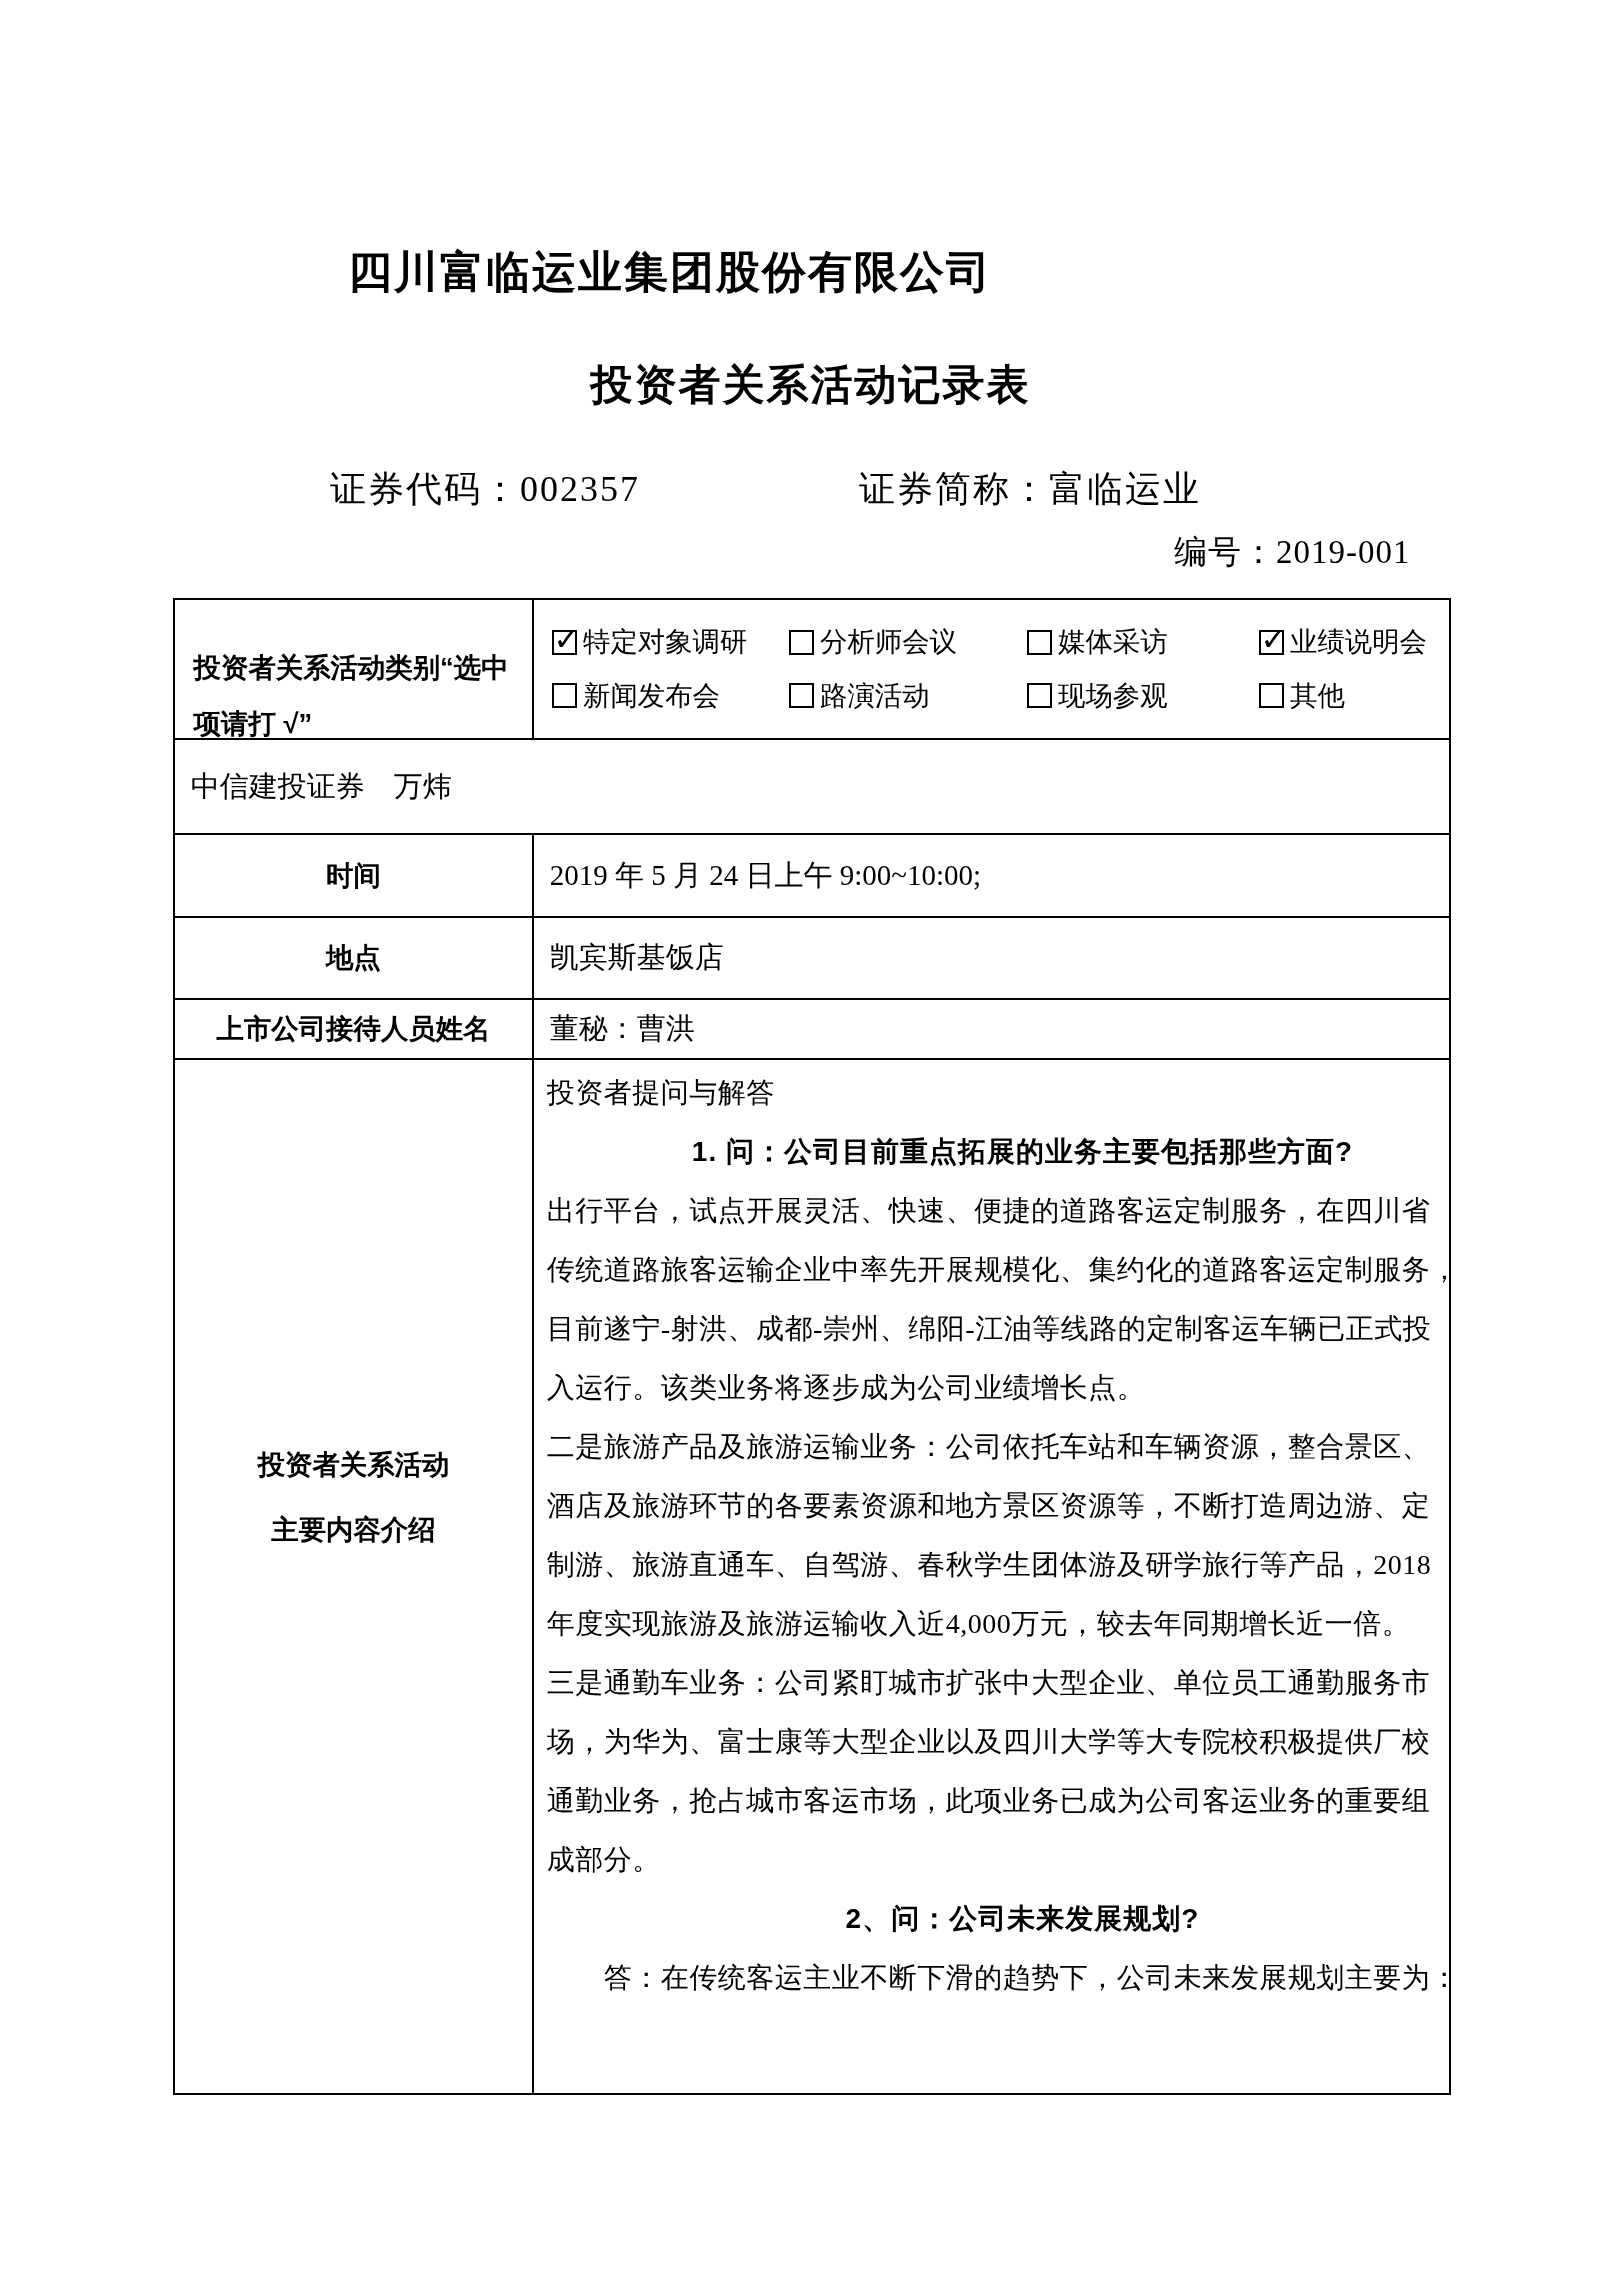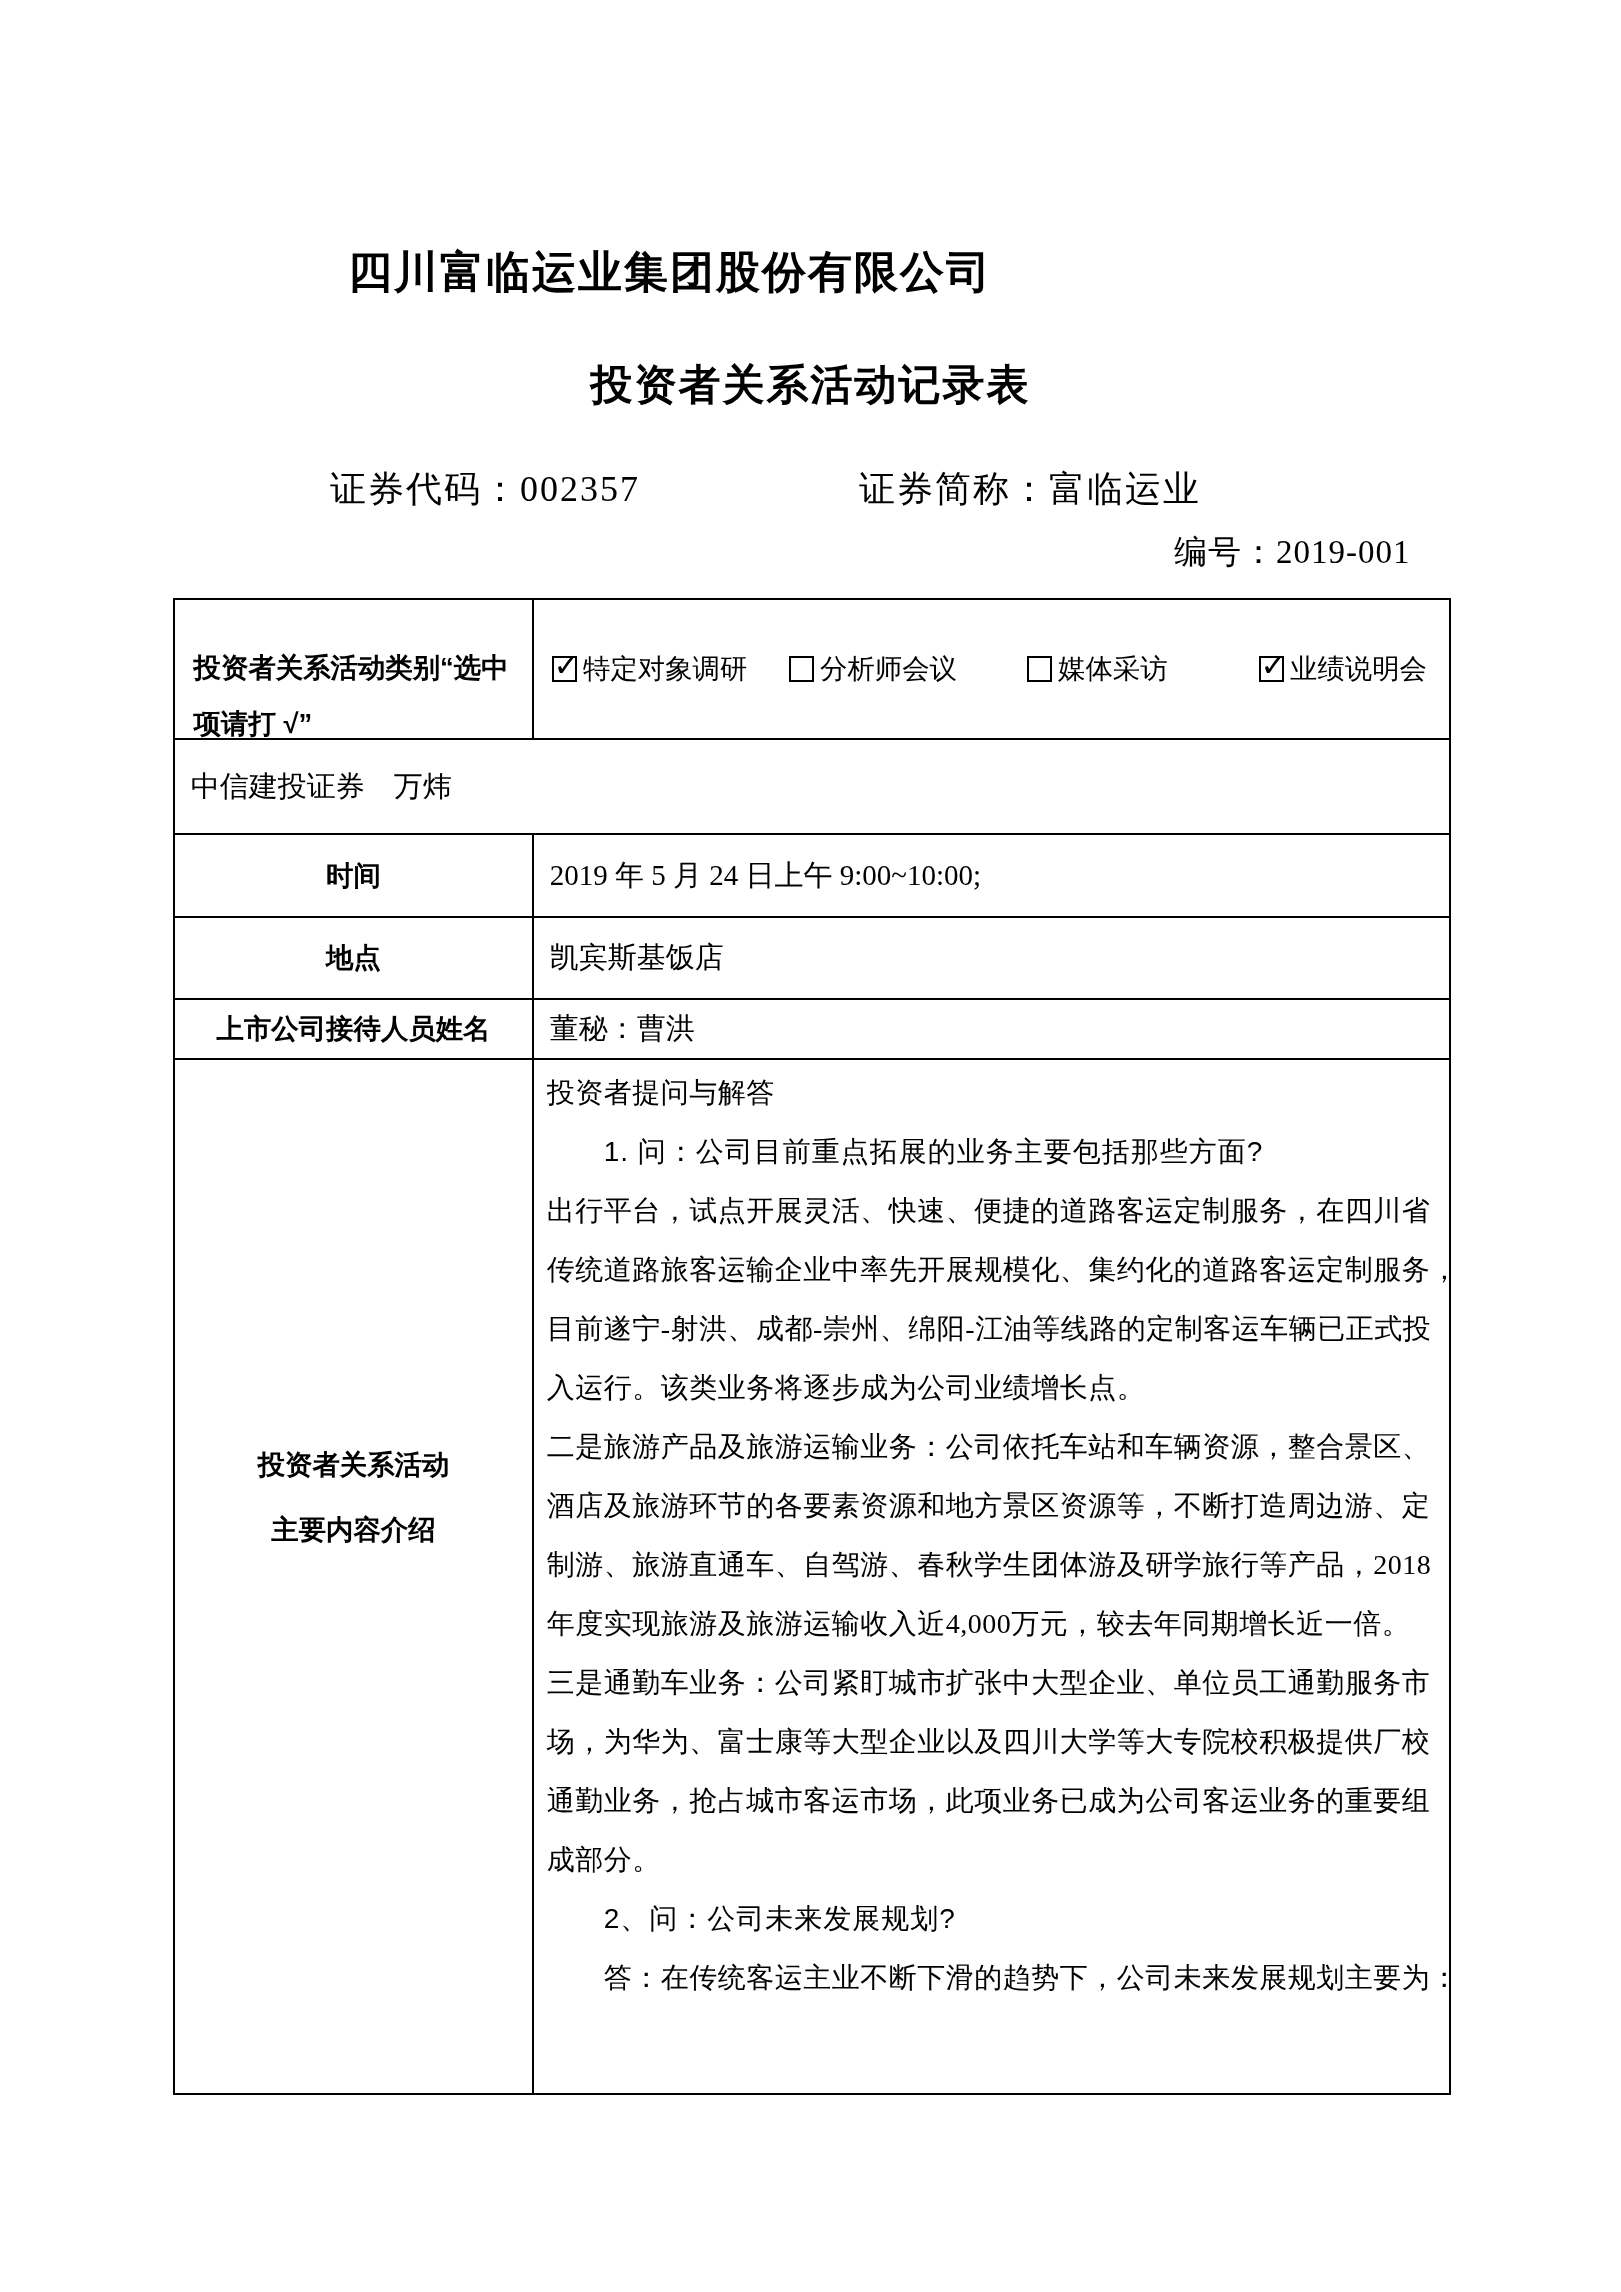--- a/index.html
+++ b/index.html
@@ -64,21 +64,21 @@
   .content-label .lbl-block{margin-top:372px;text-align:center;line-height:65px;}
 
   .content-cell{
     flex:1;padding:2.9px 7.8px 0 12.7px;box-sizing:border-box;overflow:hidden;
   }
   .ln{
     font-size:28px;line-height:59px;white-space:nowrap;letter-spacing:0.5px;
   }
   .ln.indent{padding-left:57px;}
   .ln.bold{
-    font-family:"Liberation Sans","DejaVu Sans",sans-serif;font-weight:normal;letter-spacing:1px;
+    font-family:"Liberation Sans","DejaVu Sans",sans-serif;font-weight:bold;letter-spacing:1px;text-align:center;
   }
 </style>
 </head>
 <body>
 
 <div class="title">四川富临运业集团股份有限公司</div>
 <div class="subtitle">投资者关系活动记录表</div>
 
 <div class="sec-line">
   <span class="sec-code"><span>证券代码：</span><span>002357</span></span>
@@ -104,20 +104,38 @@
             <span class="cbox"></span>
             <span>分析师会议</span>
           </span>
         <span class="opt">
             <span class="cbox"></span>
             <span>媒体采访</span>
           </span>
         <span class="opt">
             <span class="cbox checked"></span>
             <span>业绩说明会</span>
+          </span>
+      </div>
+      <div class="opt-line">
+        <span class="opt">
+            <span class="cbox"></span>
+            <span>新闻发布会</span>
+          </span>
+        <span class="opt">
+            <span class="cbox"></span>
+            <span>路演活动</span>
+          </span>
+        <span class="opt">
+            <span class="cbox"></span>
+            <span>现场参观</span>
+          </span>
+        <span class="opt">
+            <span class="cbox"></span>
+            <span>其他</span>
           </span>
       </div>
     </div>
   </div>
 
   <div class="trow row-participants">
     <div class="tvalue">中信建投证券　万炜</div>
   </div>
 
   <div class="trow row-time">

